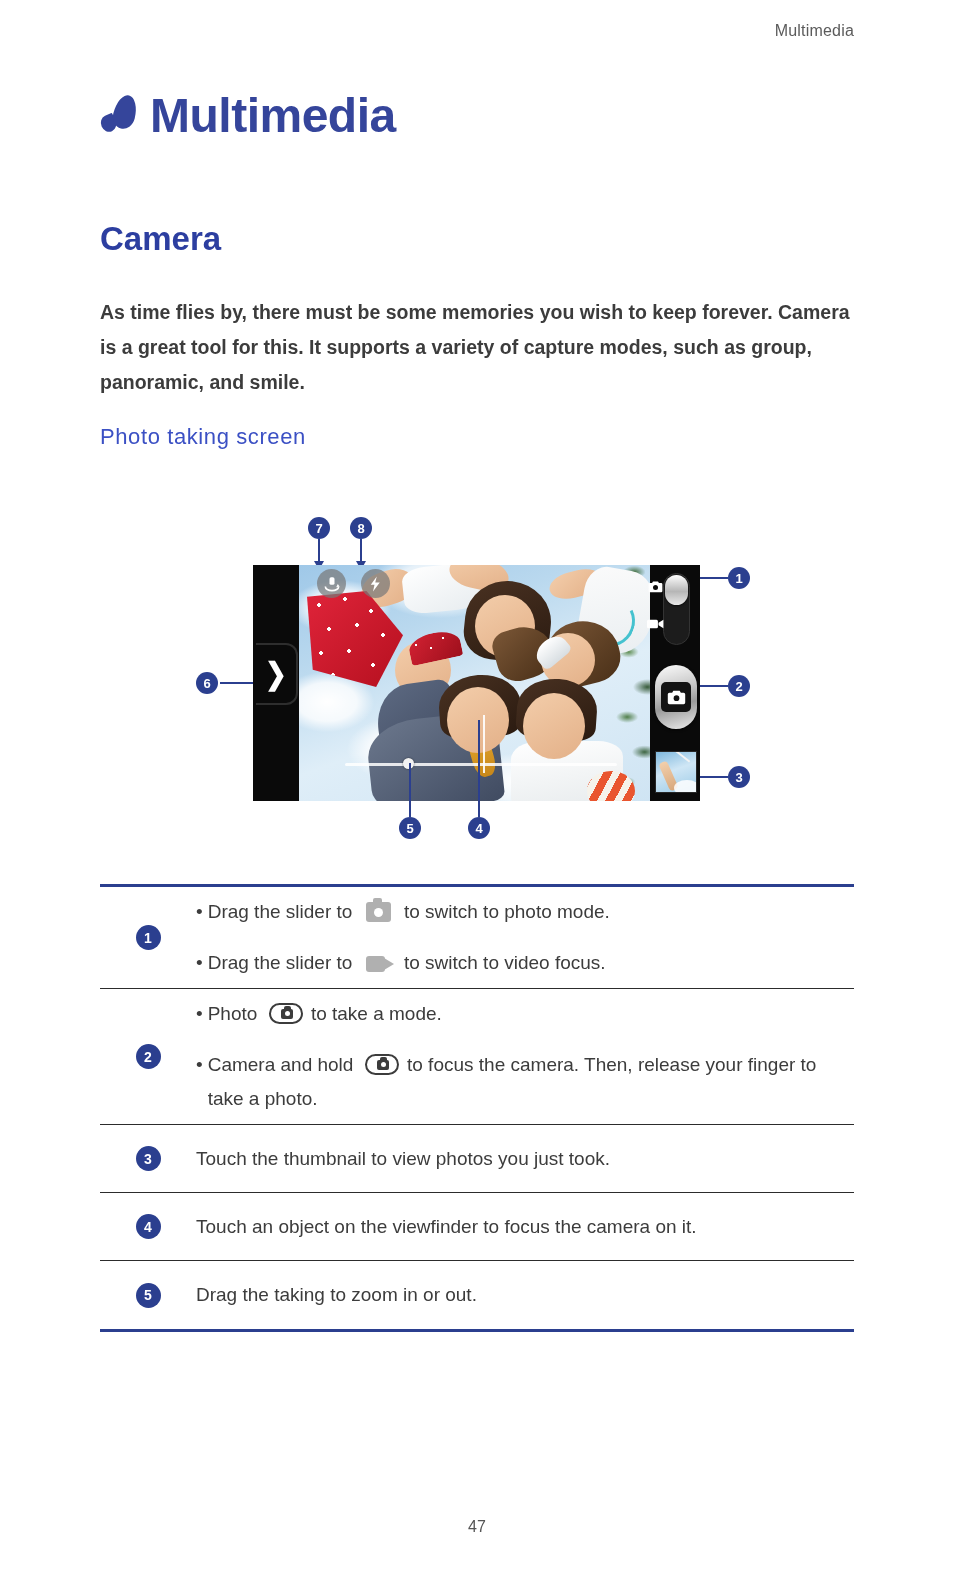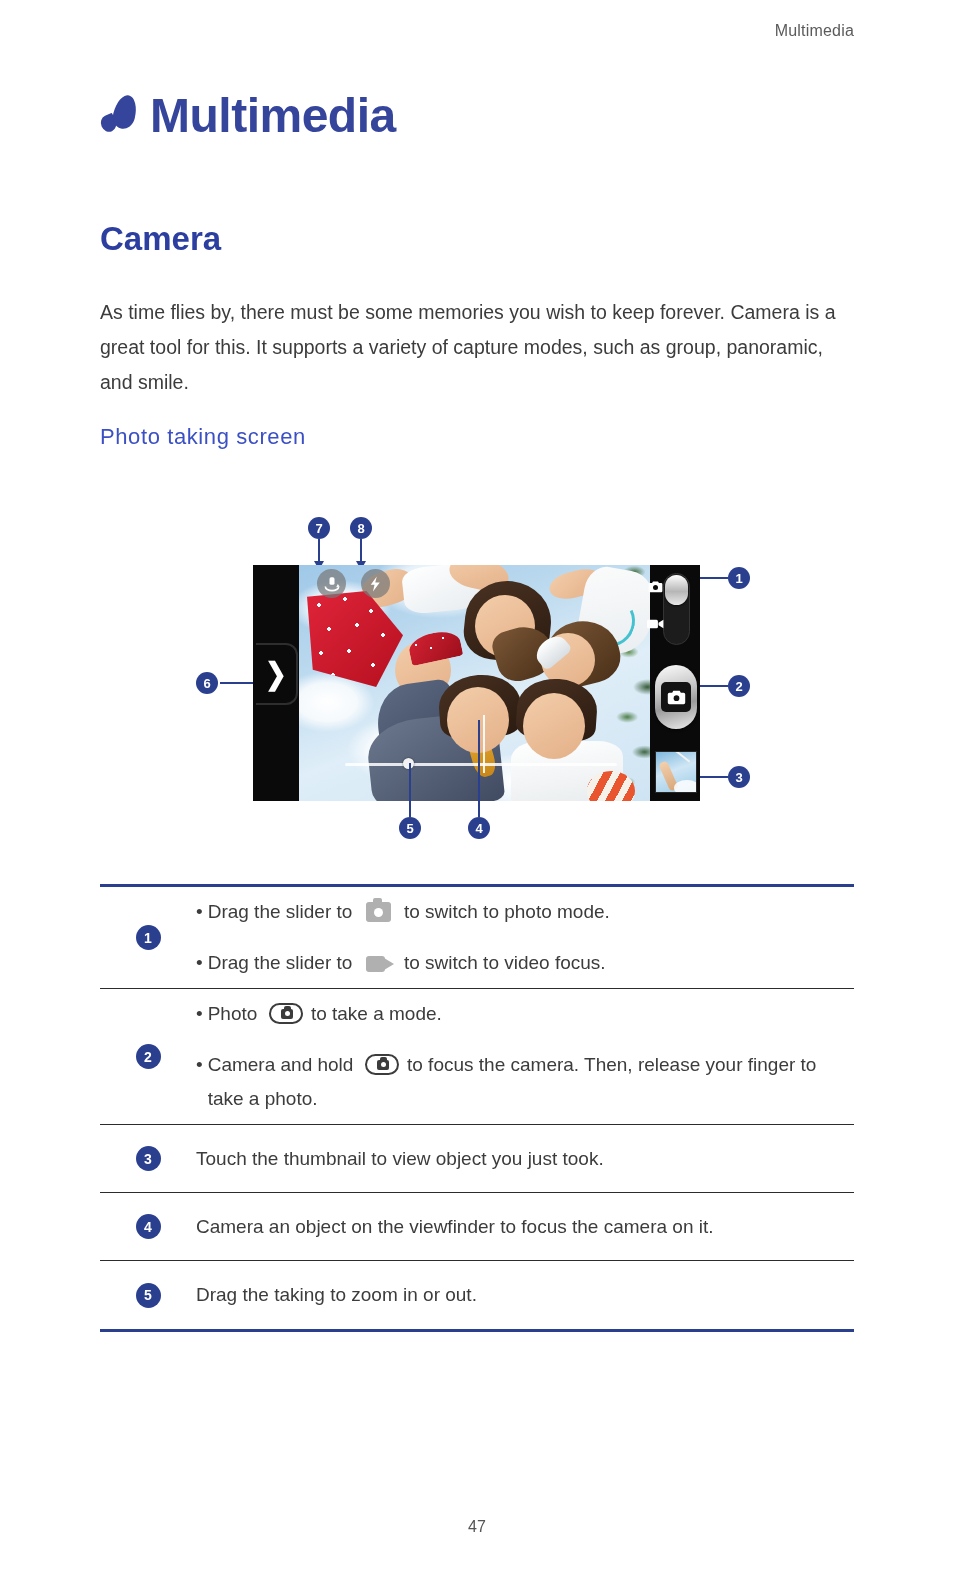--- a/index.html
+++ b/index.html
@@ -64,20 +64,21 @@
   }
 
   
   .body-para {
     position: absolute;
     left: 100px; top: 295px;
     width: 760px;
     font-size: 19.5px;
     line-height: 35px;
     color: #3c3c3c;
+    font-weight: bold;
   }
 
   
   .h3 {
     position: absolute;
     left: 100px; top: 424px;
     font-size: 22px;
     color: #3b50c4;
     letter-spacing: .6px;
   }
@@ -573,28 +574,28 @@
           <span>to focus the camera. Then, release your finger to take a photo.</span>
         </span>
       </div>
     </div>
   </div>
 
   <div class="spec-row">
     <div class="spec-num">
       <span class="num-badge">3</span>
     </div>
-    <div class="spec-body">Touch the thumbnail to view object you just took.</div>
+    <div class="spec-body">Touch the thumbnail to view photos you just took.</div>
   </div>
 
   <div class="spec-row">
     <div class="spec-num">
       <span class="num-badge">4</span>
     </div>
-    <div class="spec-body">Camera an object on the viewfinder to focus the camera on it.</div>
+    <div class="spec-body">Touch an object on the viewfinder to focus the camera on it.</div>
   </div>
 
   <div class="spec-row">
     <div class="spec-num">
       <span class="num-badge">5</span>
     </div>
     <div class="spec-body">Drag the taking to zoom in or out.</div>
   </div>
 </div>
 

